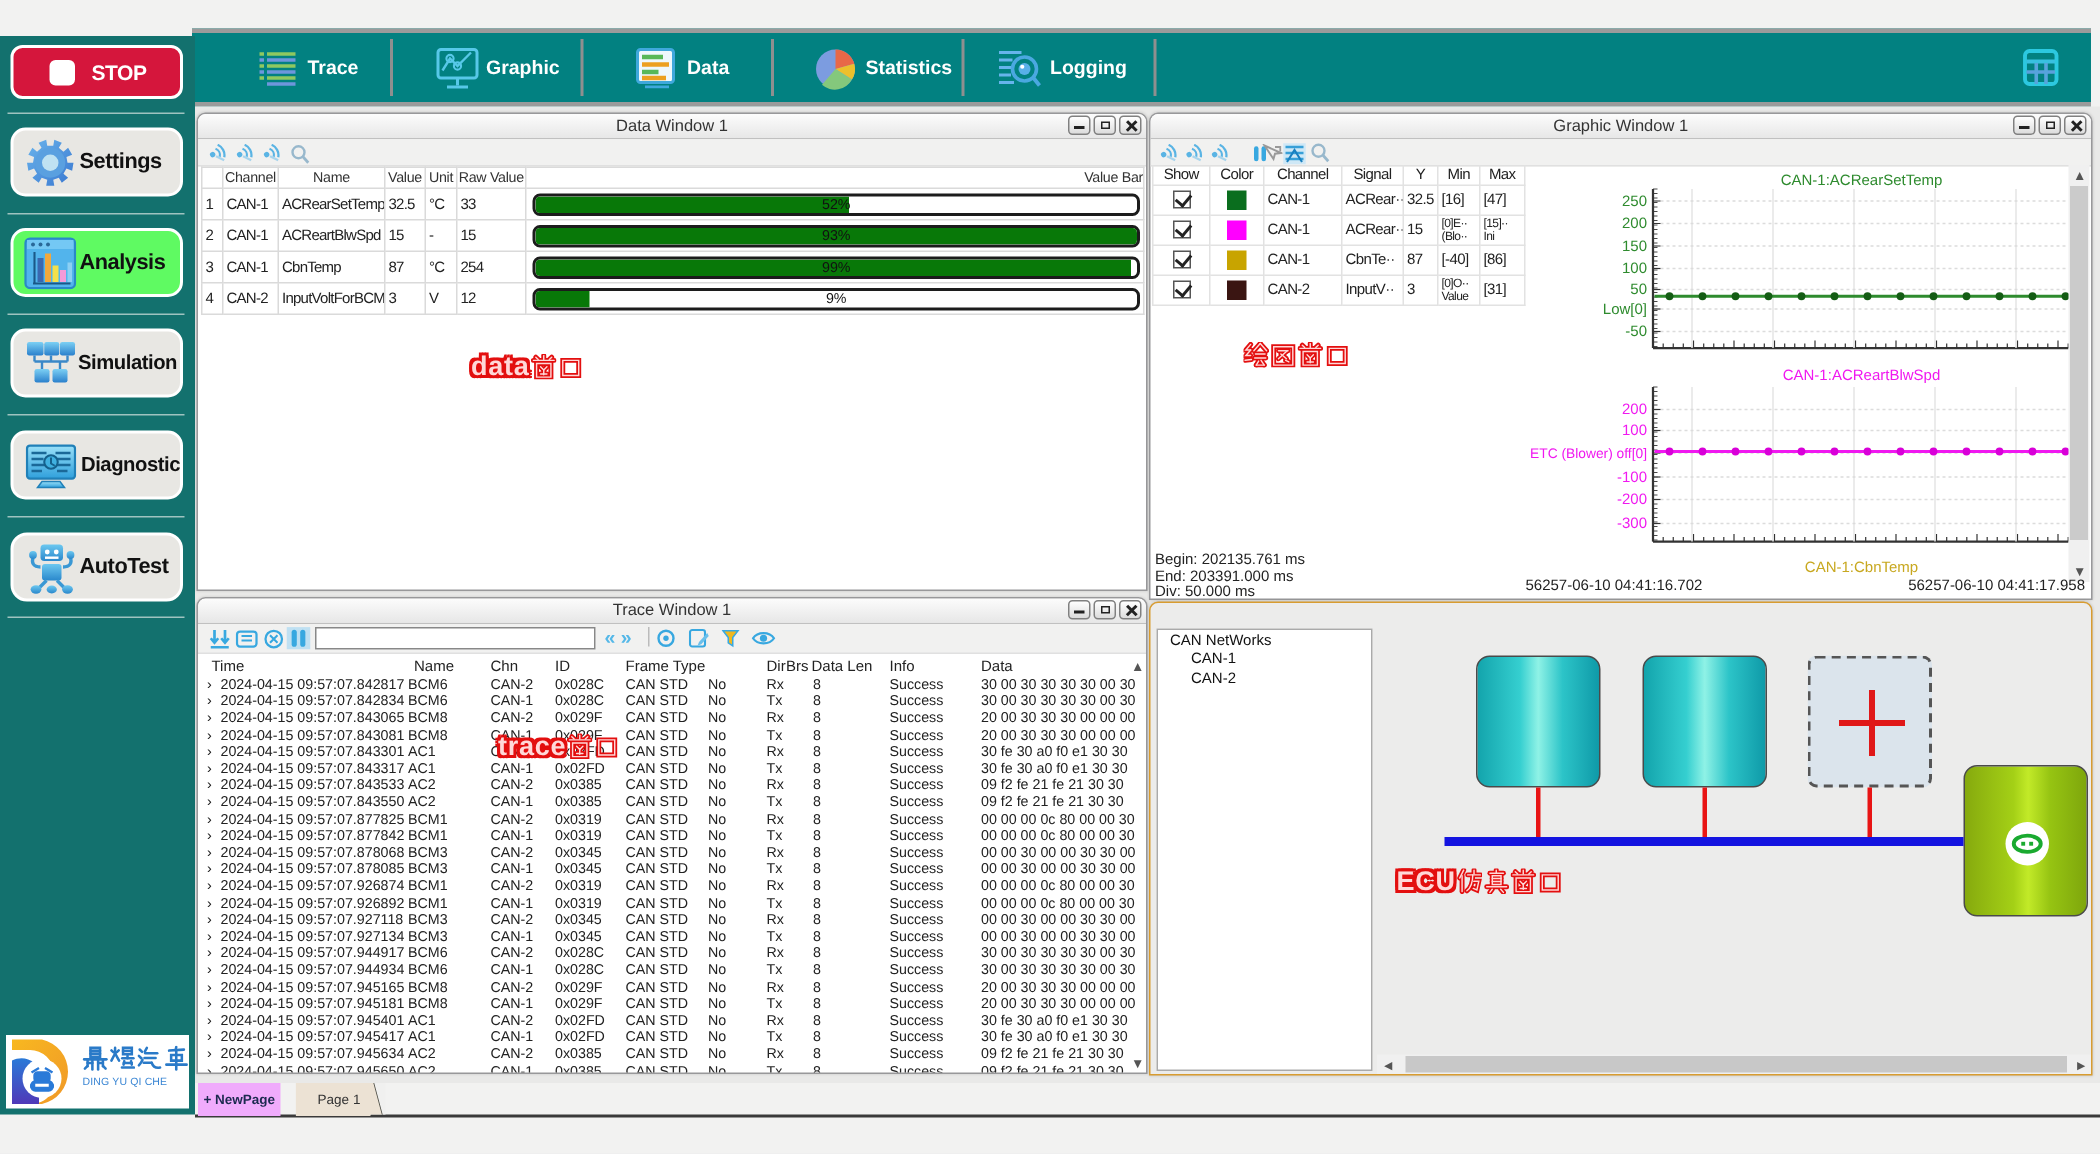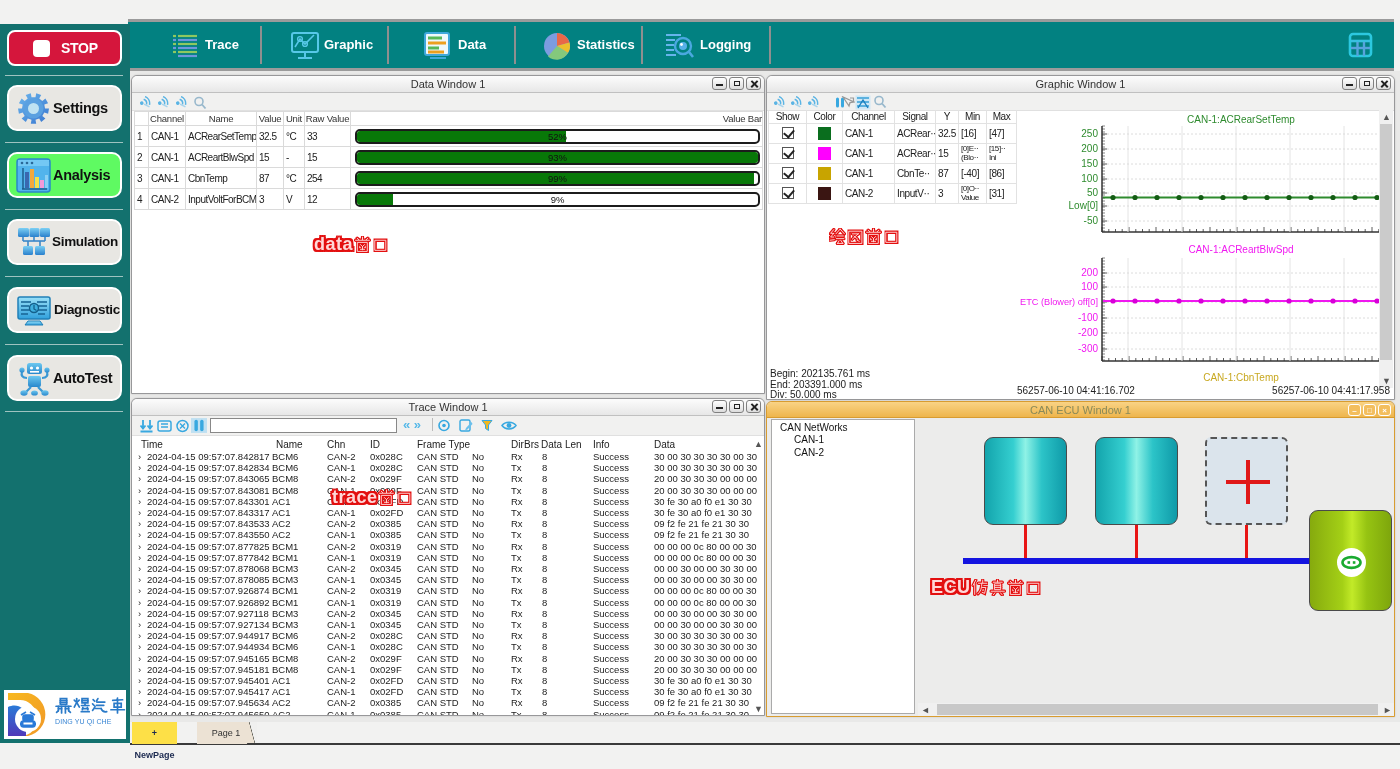--- a/index.html
+++ b/index.html
@@ -244,21 +244,21 @@
         <line x1="20" y1="15" x2="30" y2="15"></line>
           <line x1="21" y1="19" x2="28" y2="19"></line>
       </g>
       <circle cx="17" cy="13" r="4.5" fill="#40b0e0" stroke="#14608c" stroke-width="1.4"></circle>
       <path d="M17 10 v4 l2.5 1.5" stroke="#14608c" stroke-width="1.3" fill="none"></path>
       <path d="M11 26 h12 l3 4 h-18 Z" fill="url(#diag)" stroke="#2080b8" stroke-width="1"></path>
     </svg>
     <div class="txt" style="font-size:13.5px;left:45px;">Diagnostic</div>
   </div>
 
-  <div class="sbtn" style="top:355px;">
+  <div class="sbtn" style="top:355px;border-radius:11px;">
     <svg class="abs" style="left:8px;top:4px;" width="34" height="36" viewBox="0 0 34 36">
       <defs>
           <linearGradient id="botg" x1="0" y1="0" x2="0" y2="1">
             <stop offset="0" stop-color="#6cc8f0"></stop>
             <stop offset="1" stop-color="#2a88cc"></stop>
           </linearGradient>
         </defs>
       <rect x="10" y="2" width="15" height="11" rx="2.5" fill="url(#botg)"></rect>
       <circle cx="14.5" cy="7" r="1.6" fill="#fff"></circle>
         <circle cx="20.5" cy="7" r="1.6" fill="#fff"></circle>
@@ -1315,23 +1315,20 @@
       </svg>
     <div class="abs" style="left:612px;top:34px;width:14px;height:278px;background:#f0f0f0;">
       <div class="sarr" style="left:3px;top:2px;">▲</div>
       <div class="abs" style="left:1px;top:14px;width:12px;height:236px;background:#cbcbcb;"></div>
       <div class="sarr" style="left:3px;top:266px;">▼</div>
     </div>
     <div class="abs" style="left:250px;top:309px;font-size:10px;color:#222;">56257-06-10 04:41:16.702</div>
     <div class="abs" style="right:4px;top:309px;font-size:10px;color:#222;">56257-06-10 04:41:17.958</div>
   </div>
   <div class="win" id="ecuwin" style="left:766px;top:401px;width:629px;height:316px;">
-    <div id="ecutbar">CAN ECU Window 1
-      <span class="wbtns" style="top:2px;"><span class="ewb">–</span><span class="ewb">□</span><span class="ewb">×</span></span>
-    </div>
 
     <div class="abs" style="left:4px;top:17px;width:144px;height:295px;background:#fff;border:1px solid #aaa;font-size:10px;color:#111;">
       <div style="padding:2px 0 0 8px;line-height:12px;">CAN NetWorks</div>
       <div style="padding:0 0 0 22px;line-height:12.5px;">CAN-1</div>
       <div style="padding:0 0 0 22px;line-height:12.5px;">CAN-2</div>
     </div>
 
     <div class="nlab" style="left:217px;top:20px;width:83px;">AC</div>
     <div class="nlab" style="left:328px;top:20px;width:83px;">BCM</div>
     <div class="nlab" style="left:438px;top:20px;width:83px;">New Node</div>
@@ -1426,16 +1423,16 @@
         </svg></div>
 
     <div class="abs" style="left:151px;top:301px;width:477px;height:13px;background:#f0f0f0;">
       <div class="sarr" style="left:3px;top:2px;">◄</div>
       <div class="abs" style="left:19px;top:1px;width:441px;height:11px;background:#c8c8c8;"></div>
       <div class="sarr" style="right:3px;top:2px;">►</div>
     </div>
   </div>
 
   <div class="abs" style="left:130px;top:743px;width:1270px;height:2px;background:#3a3a3a;"></div>
-  <div class="tab" style="left:132px;width:45px;background:#fde047;color:#1c2a50;font-weight:bold;">+ NewPage</div>
+  <div class="tab" style="left:132px;width:55px;background:#f0abfc;color:#1c2a50;font-weight:bold;">+ NewPage</div>
   <div class="tab" style="left:197px;width:58px;background:#ece2d4;color:#333;clip-path:polygon(0 0,100% 0,86% 100%,0 100%);">Page 1</div>
   <div class="abs" style="left:247px;top:722px;width:10px;height:21px;background:linear-gradient(255deg,#f0f0ef 46%,#5a5a52 50%,#ece2d4 54%);"></div>
 </div>
 
 </body></html>

